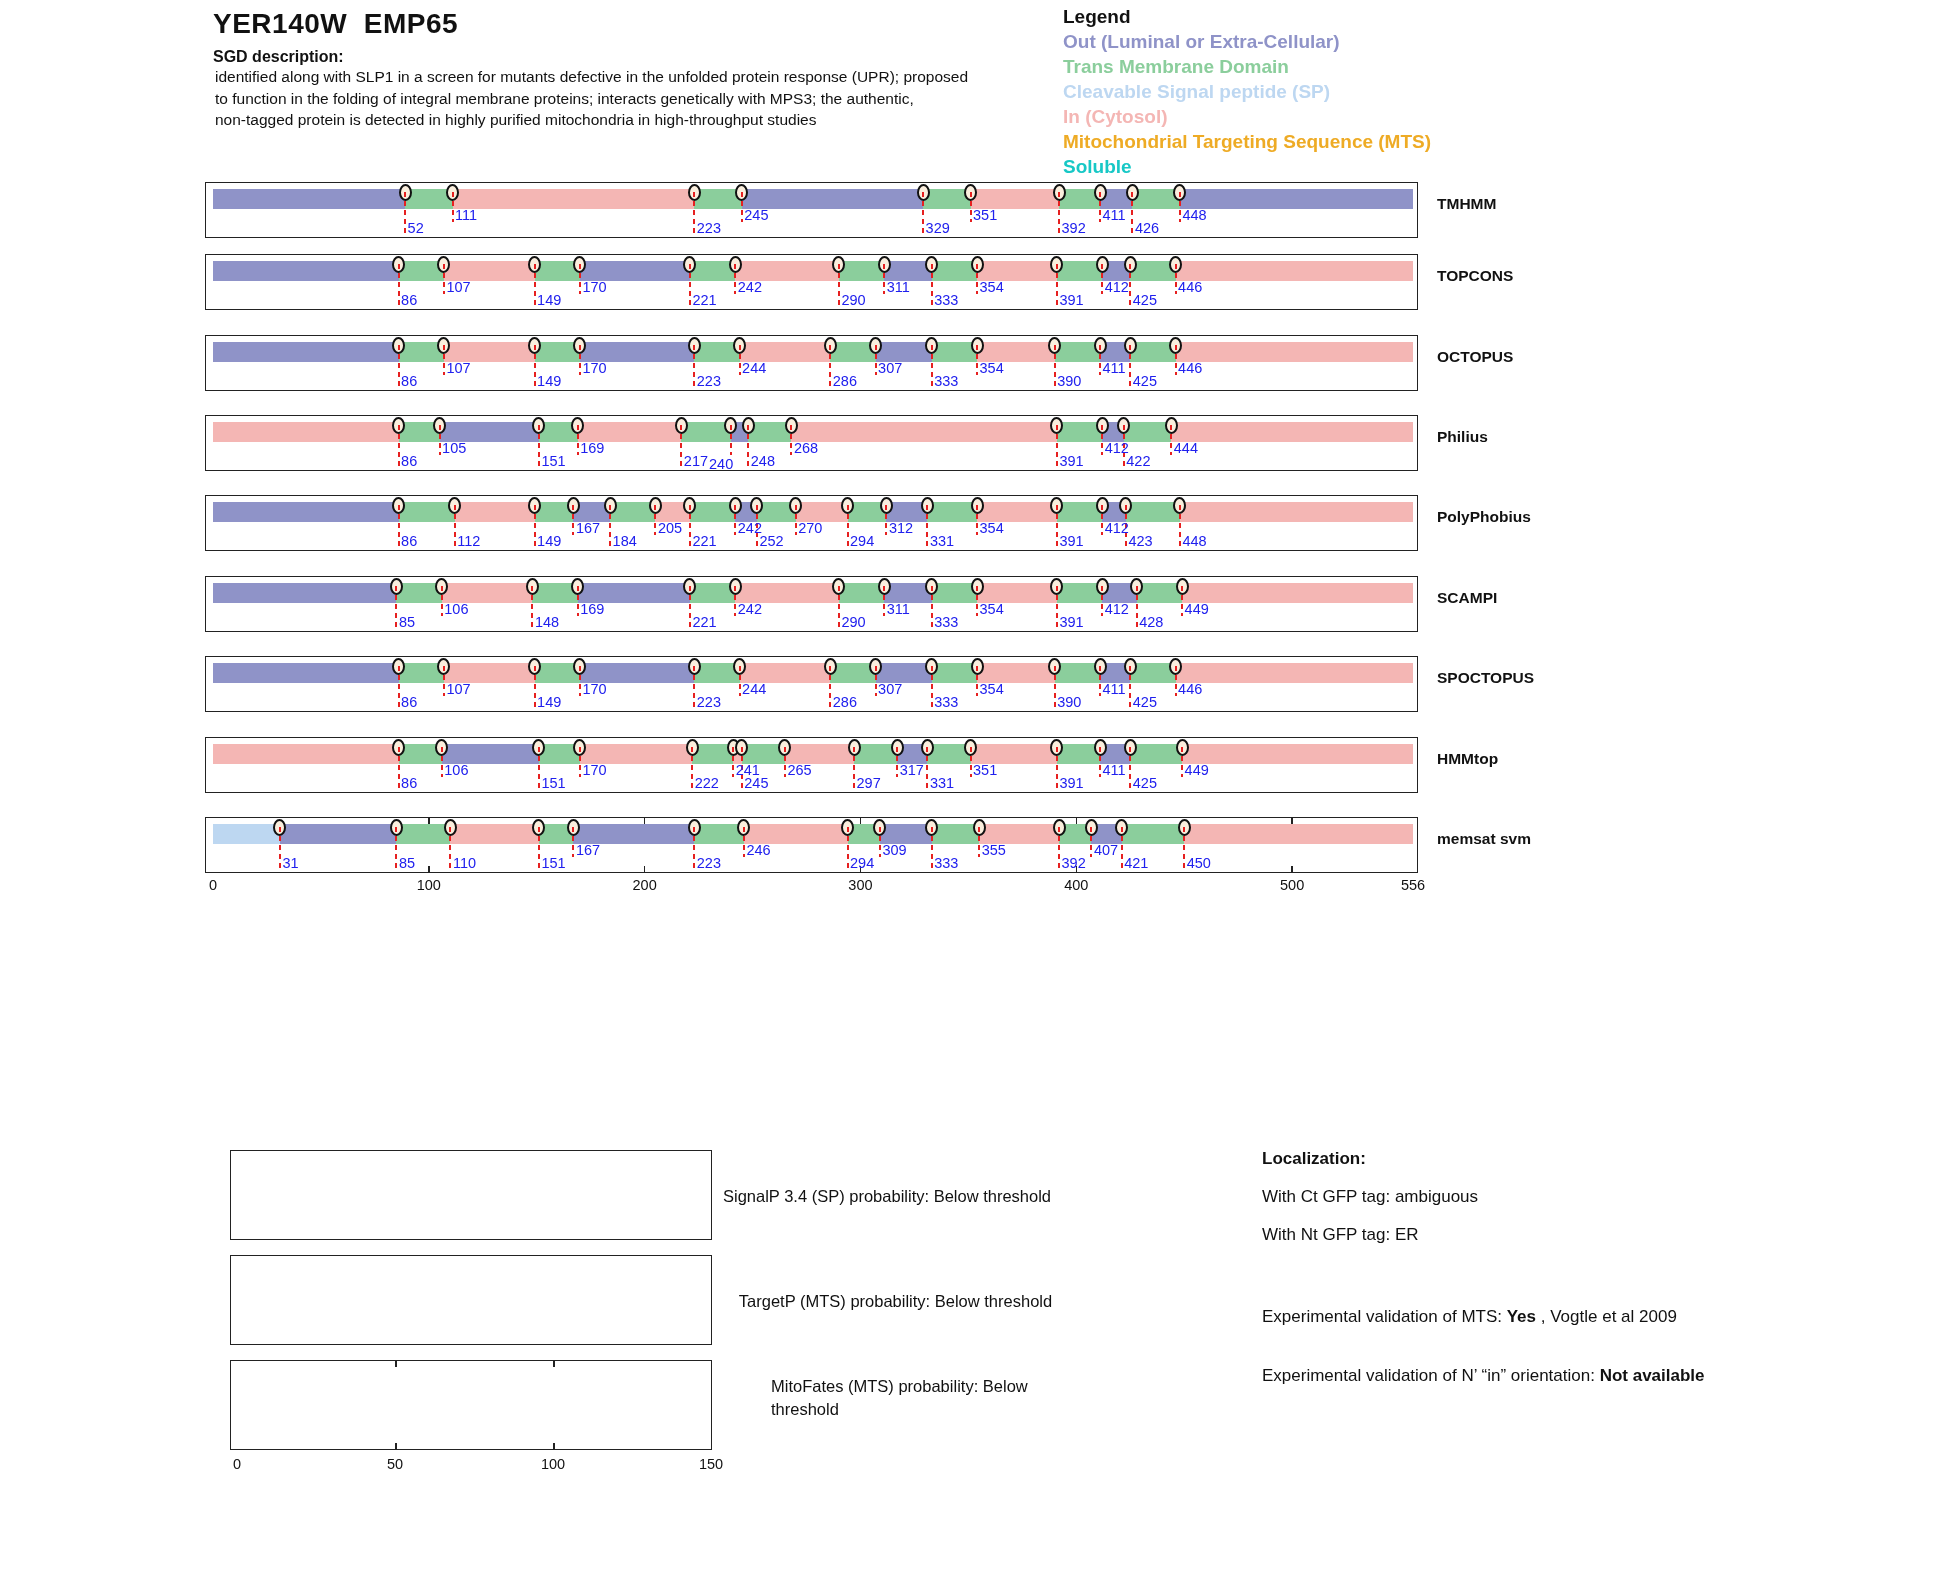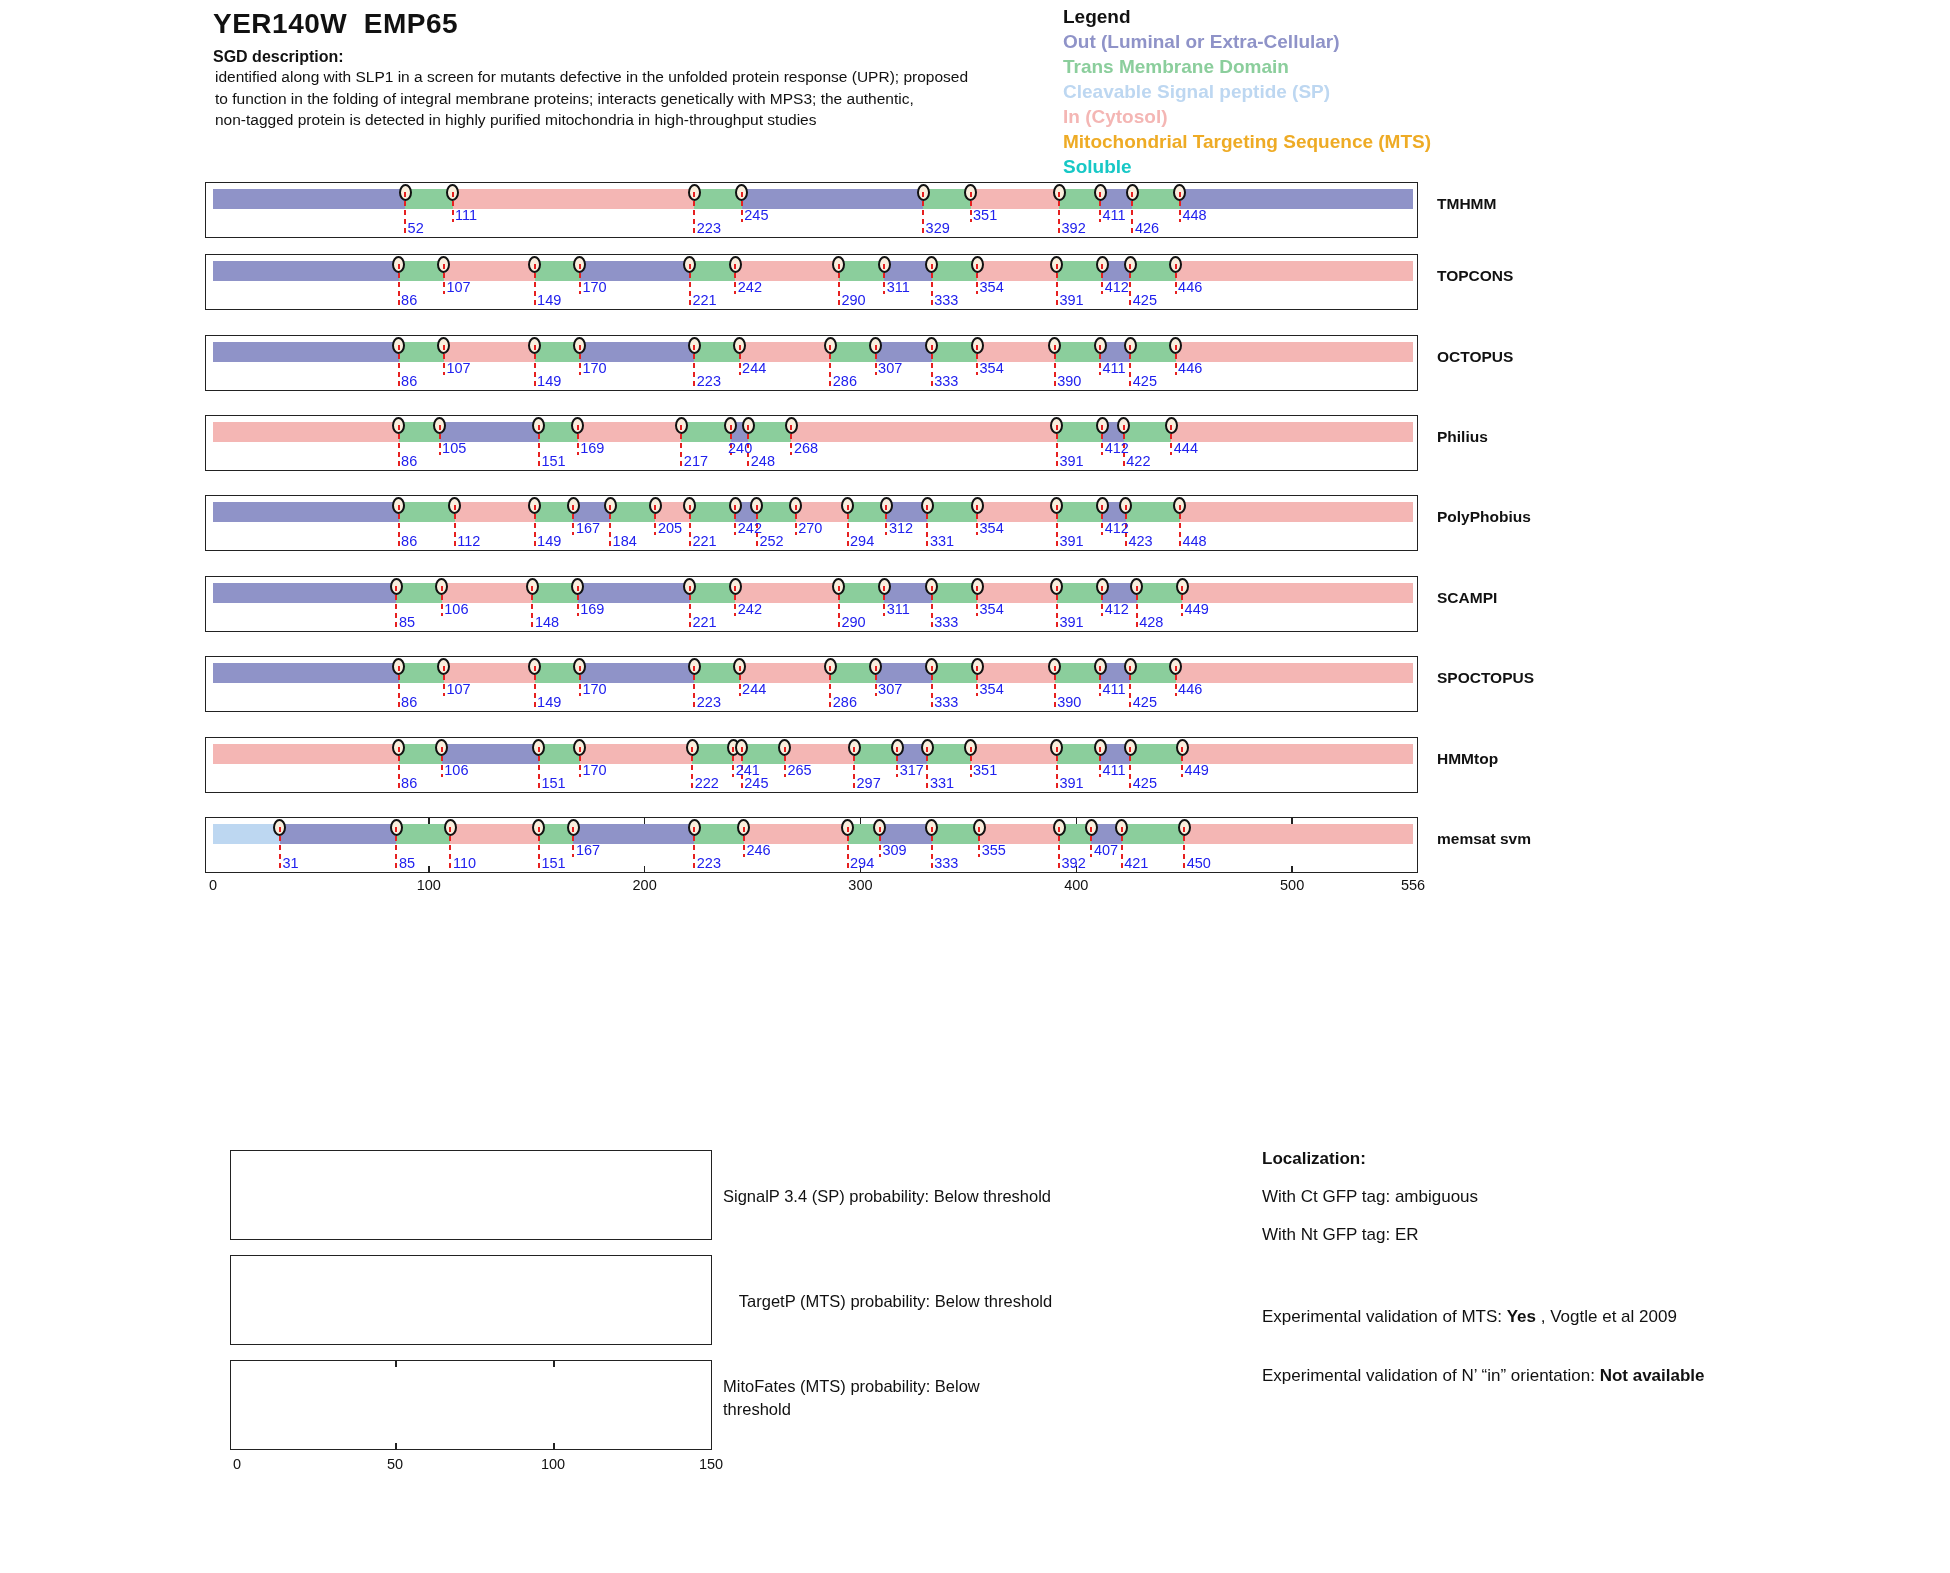--- a/index.html
+++ b/index.html
@@ -248,21 +248,21 @@
       <div class="circ" style="left: 326.399px;"></div>
       <div class="blab lo" style="left: 335.399px;">151</div>
       <div class="dash" style="left: 370.748px; height: 30px;"></div>
       <div class="circ" style="left: 365.248px;"></div>
       <div class="blab hi" style="left: 374.248px;">169</div>
       <div class="dash" style="left: 474.345px; height: 42px;"></div>
       <div class="circ" style="left: 468.845px;"></div>
       <div class="blab lo" style="left: 477.845px;">217</div>
       <div class="dash" style="left: 523.986px; height: 30px;"></div>
       <div class="circ" style="left: 518.486px;"></div>
-      <div class="blab hi" style="left: 522px;">240</div>
+      <div class="blab hi" style="left: 503px; margin-top: 16px;">240</div>
       <div class="dash" style="left: 541.252px; height: 42px;"></div>
       <div class="circ" style="left: 535.752px;"></div>
       <div class="blab lo" style="left: 544.752px;">248</div>
       <div class="dash" style="left: 584.417px; height: 30px;"></div>
       <div class="circ" style="left: 578.917px;"></div>
       <div class="blab hi" style="left: 587.917px;">268</div>
       <div class="dash" style="left: 849.885px; height: 42px;"></div>
       <div class="circ" style="left: 844.385px;"></div>
       <div class="blab lo" style="left: 853.385px;">391</div>
       <div class="dash" style="left: 895.209px; height: 30px;"></div>
@@ -629,21 +629,21 @@
 <div class="pbox" id="pbox1" style="top:1150px;"></div>
 <div class="pbox" id="pbox2" style="top:1255px;"></div>
 <div class="pbox" id="pbox3" style="top:1360px;">
     <div class="tick" style="left: 164.3px; top: 0px;"></div>
     <div class="tick" style="left: 164.3px; bottom: 0px;"></div>
     <div class="tick" style="left: 322.3px; top: 0px;"></div>
     <div class="tick" style="left: 322.3px; bottom: 0px;"></div>
   </div>
 <div class="plab" style="top:1185px;">SignalP 3.4 (SP) probability: Below threshold</div>
 <div class="plab" style="top:1290px;text-align:center;">TargetP (MTS) probability: Below threshold</div>
-<div class="plab" style="top:1375px;width:310px;">MitoFates (MTS) probability: Below threshold</div>
+<div class="plab" style="top:1375px;width:310px;margin-left:48px;">MitoFates (MTS) probability: Below threshold</div>
 <div class="abs" id="prob-axis" style="left:0;top:0;">
     <div class="axlab" style="left: 237px; top: 1456px;">0</div>
     <div class="axlab" style="left: 395px; top: 1456px;">50</div>
     <div class="axlab" style="left: 553px; top: 1456px;">100</div>
     <div class="axlab" style="left: 711px; top: 1456px;">150</div>
   </div>
 
 <div class="rline bold" style="top:1147px;">Localization:</div>
 <div class="rline" style="top:1185px;">With Ct GFP tag: ambiguous</div>
 <div class="rline" style="top:1223px;">With Nt GFP tag: ER</div>

